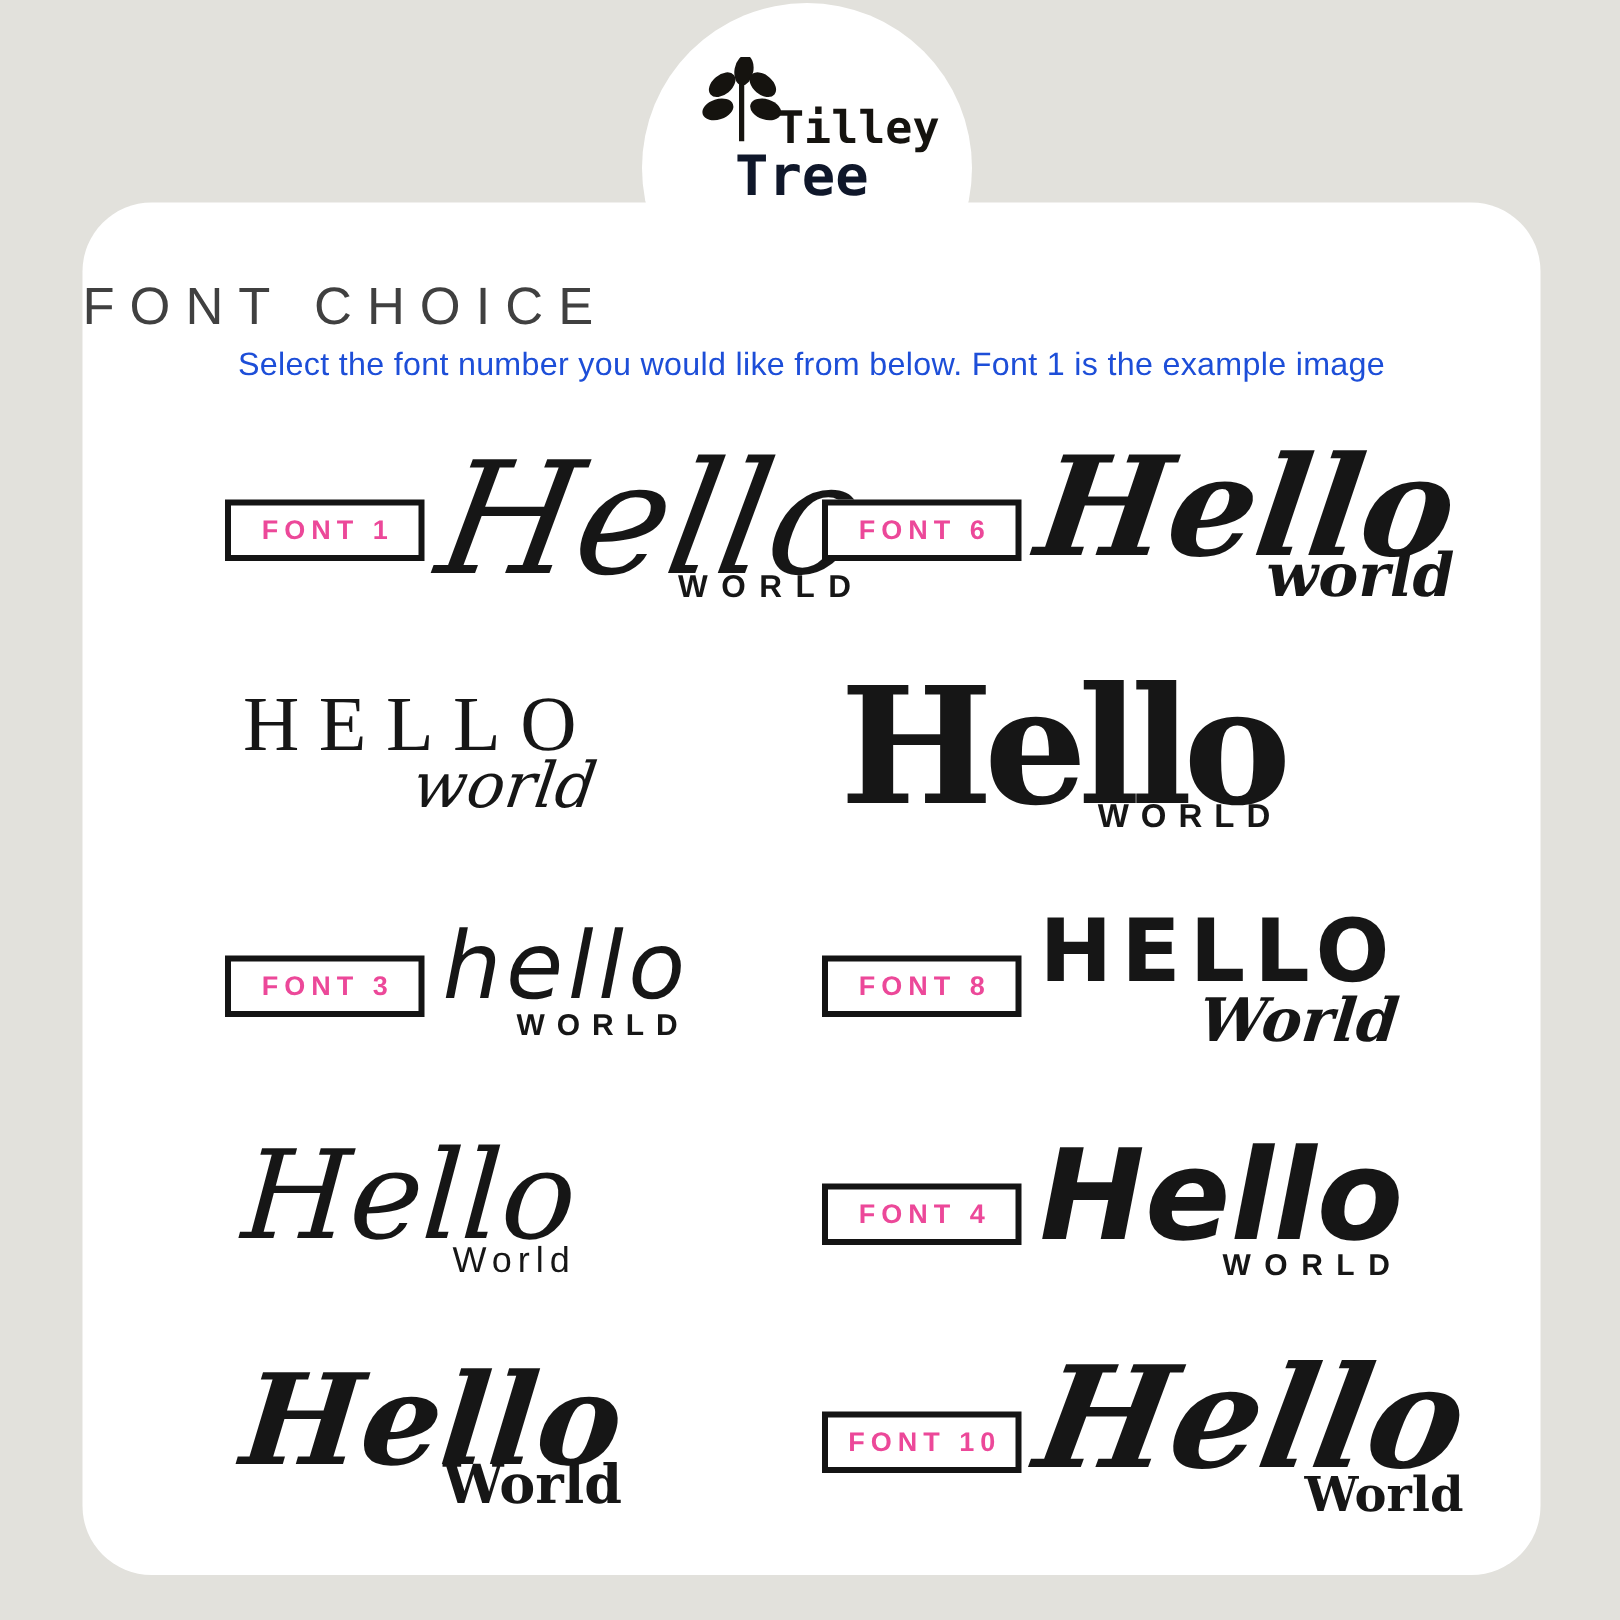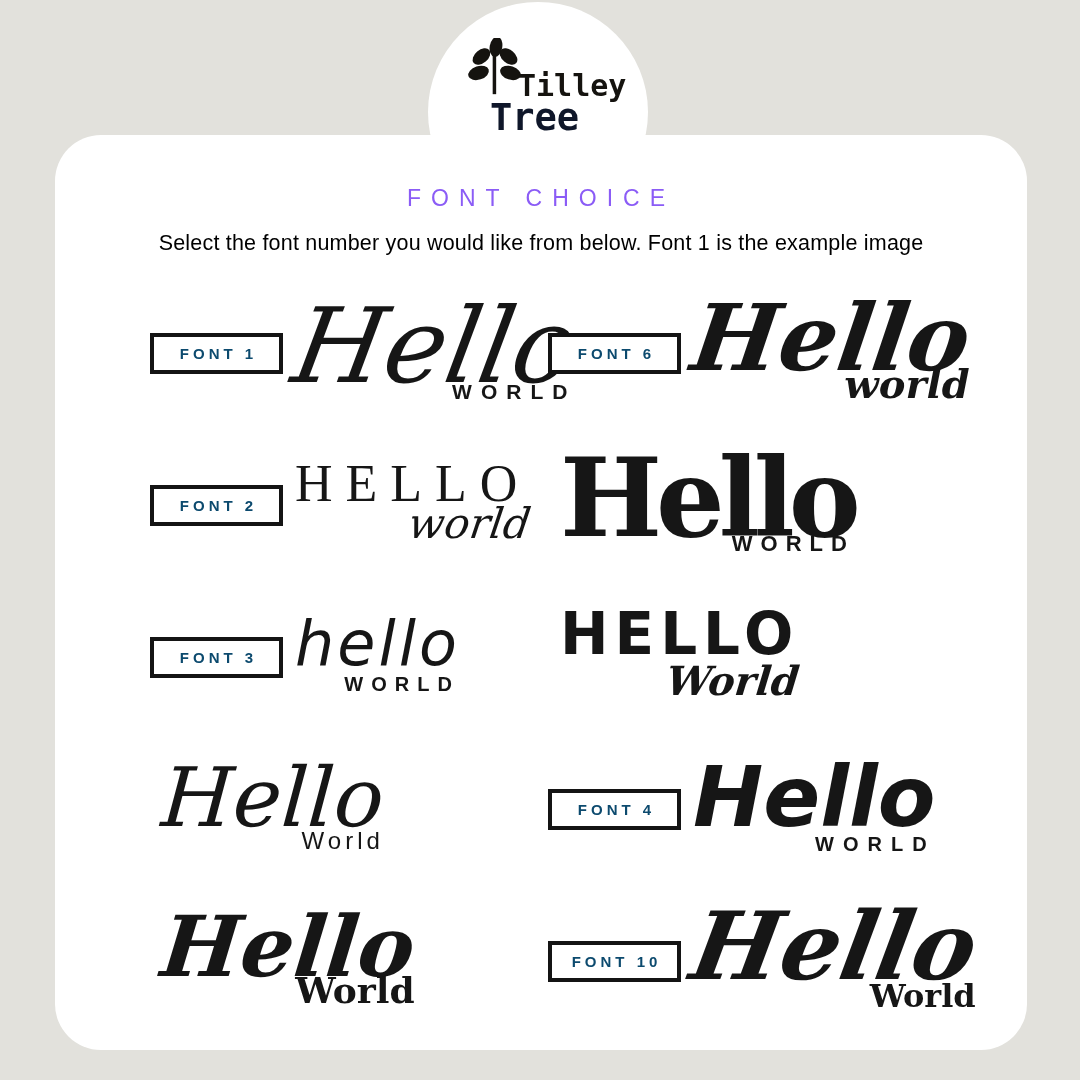--- a/index.html
+++ b/index.html
@@ -28,41 +28,41 @@
   }
 
   
   .card{
     position:absolute;left:55px;top:135px;width:972px;height:915px;
     background:#ffffff;border-radius:46px;
   }
 
   .page-title{
     position:absolute;left:0;top:50px;width:100%;
-    text-align:center;font-size:23px;letter-spacing:10px;
-    color:#8b5cf6;font-weight:normal;
+    font-size:35px;letter-spacing:10px;
+    color:#404040;font-weight:normal;
   }
   .page-subtitle{
     position:absolute;left:0;top:96px;width:100%;
-    text-align:center;font-size:21.5px;color:#000000;letter-spacing:0.2px;
+    text-align:center;font-size:21.5px;color:#1d4ed8;letter-spacing:0.2px;
   }
 
   .samples{
     position:absolute;left:95px;top:142px;width:870px;
     display:grid;grid-template-columns:398px 472px;grid-auto-rows:152px;
   }
   .cell{display:flex;align-items:center;overflow:visible;}
 
   .font-box{
     flex:0 0 auto;width:125px;height:33px;border:4px solid #141414;
     background:#ffffff;display:flex;align-items:center;justify-content:center;
     z-index:2;
   }
   .font-label{
-    font-size:15px;font-weight:bold;color:#0c4a6e;letter-spacing:4px;
+    font-size:18px;font-weight:bold;color:#ec4899;letter-spacing:4px;
     white-space:nowrap;padding-left:4px;
   }
 
   .sample{margin-left:12px;color:#161616;z-index:1;}
   .sample .primary{display:block;line-height:0.85;white-space:nowrap;}
   .sample .secondary{display:block;text-align:right;white-space:nowrap;}
 
   
   .f1 .primary{font-family:"DejaVu Serif",serif;font-style:italic;font-size:104px;transform:skewX(-10deg);}
   .f1 .secondary{font-size:21px;font-weight:bold;letter-spacing:9px;margin-top:-10px;}
@@ -134,23 +134,20 @@
         <div class="font-box">
           <span class="font-label">FONT 6</span>
         </div>
         <div class="sample f6">
           <span class="primary">Hello</span>
           <span class="secondary">world</span>
         </div>
       </div>
 
       <div class="cell">
-        <div class="font-box">
-          <span class="font-label">FONT 2</span>
-        </div>
         <div class="sample f2">
           <span class="primary">HELLO</span>
           <span class="secondary">world</span>
         </div>
       </div>
 
       <div class="cell">
         <div class="sample f7">
           <span class="primary">Hello</span>
           <span class="secondary">WORLD</span>
@@ -161,20 +158,23 @@
         <div class="font-box">
           <span class="font-label">FONT 3</span>
         </div>
         <div class="sample f3">
           <span class="primary">hello</span>
           <span class="secondary">WORLD</span>
         </div>
       </div>
 
       <div class="cell">
+        <div class="font-box">
+          <span class="font-label">FONT 8</span>
+        </div>
         <div class="sample f8">
           <span class="primary">HELLO</span>
           <span class="secondary">World</span>
         </div>
       </div>
 
       <div class="cell">
         <div class="sample f4">
           <span class="primary">Hello</span>
           <span class="secondary">World</span>

